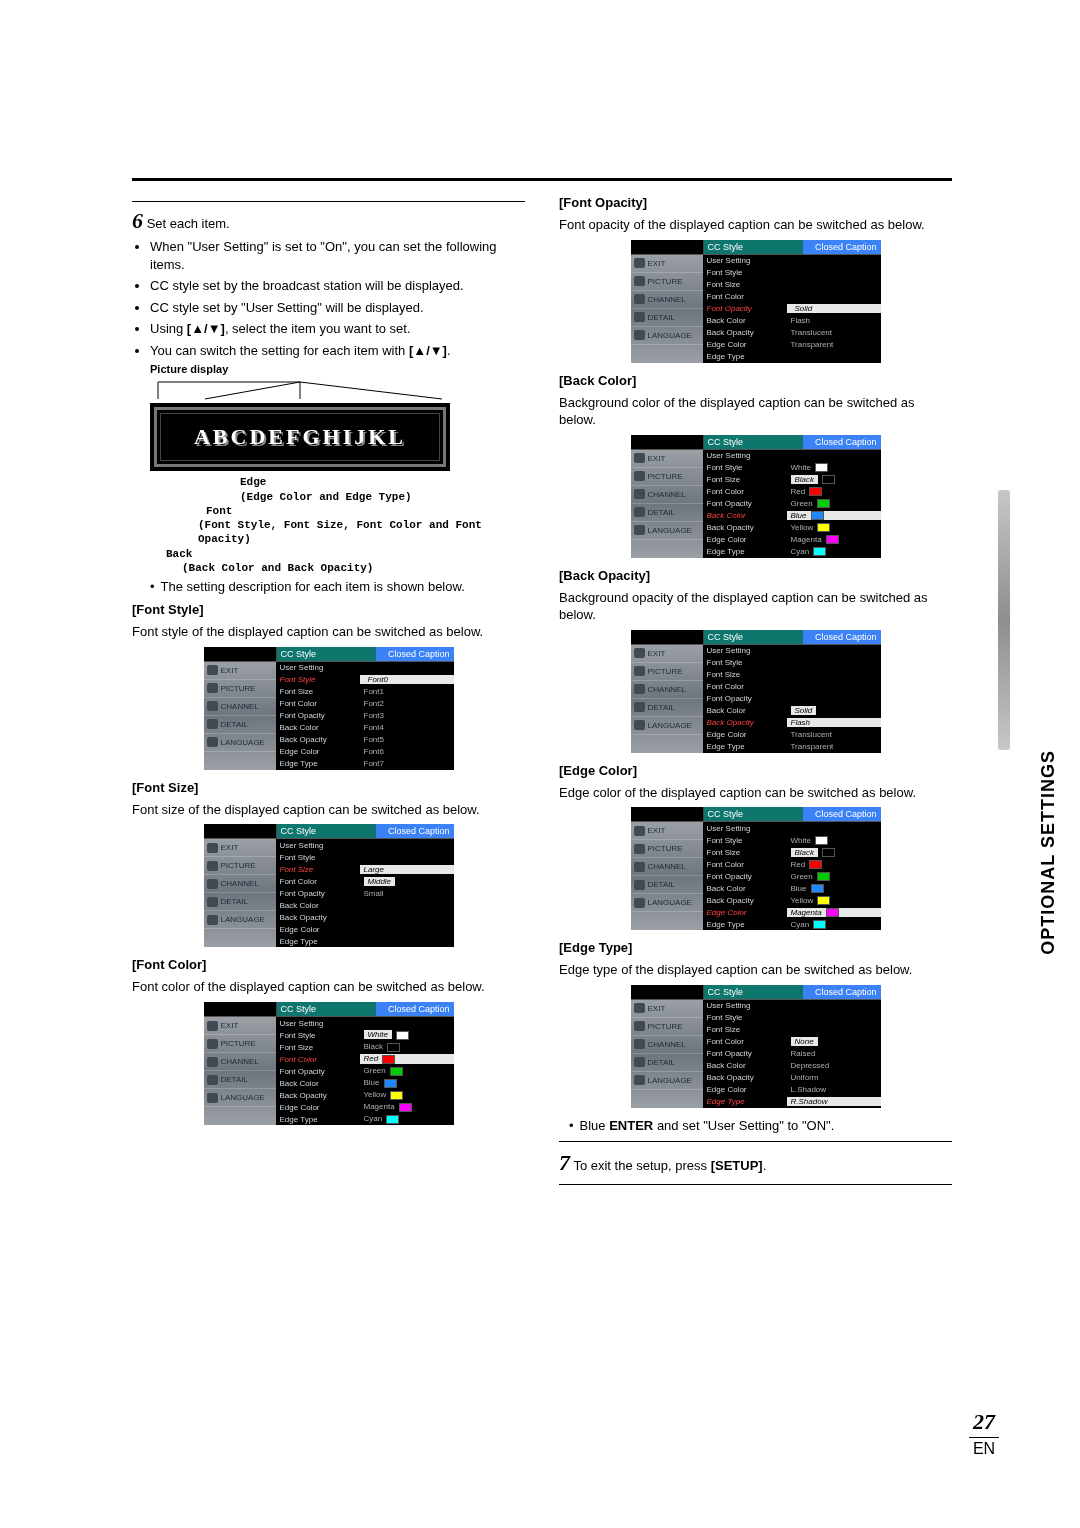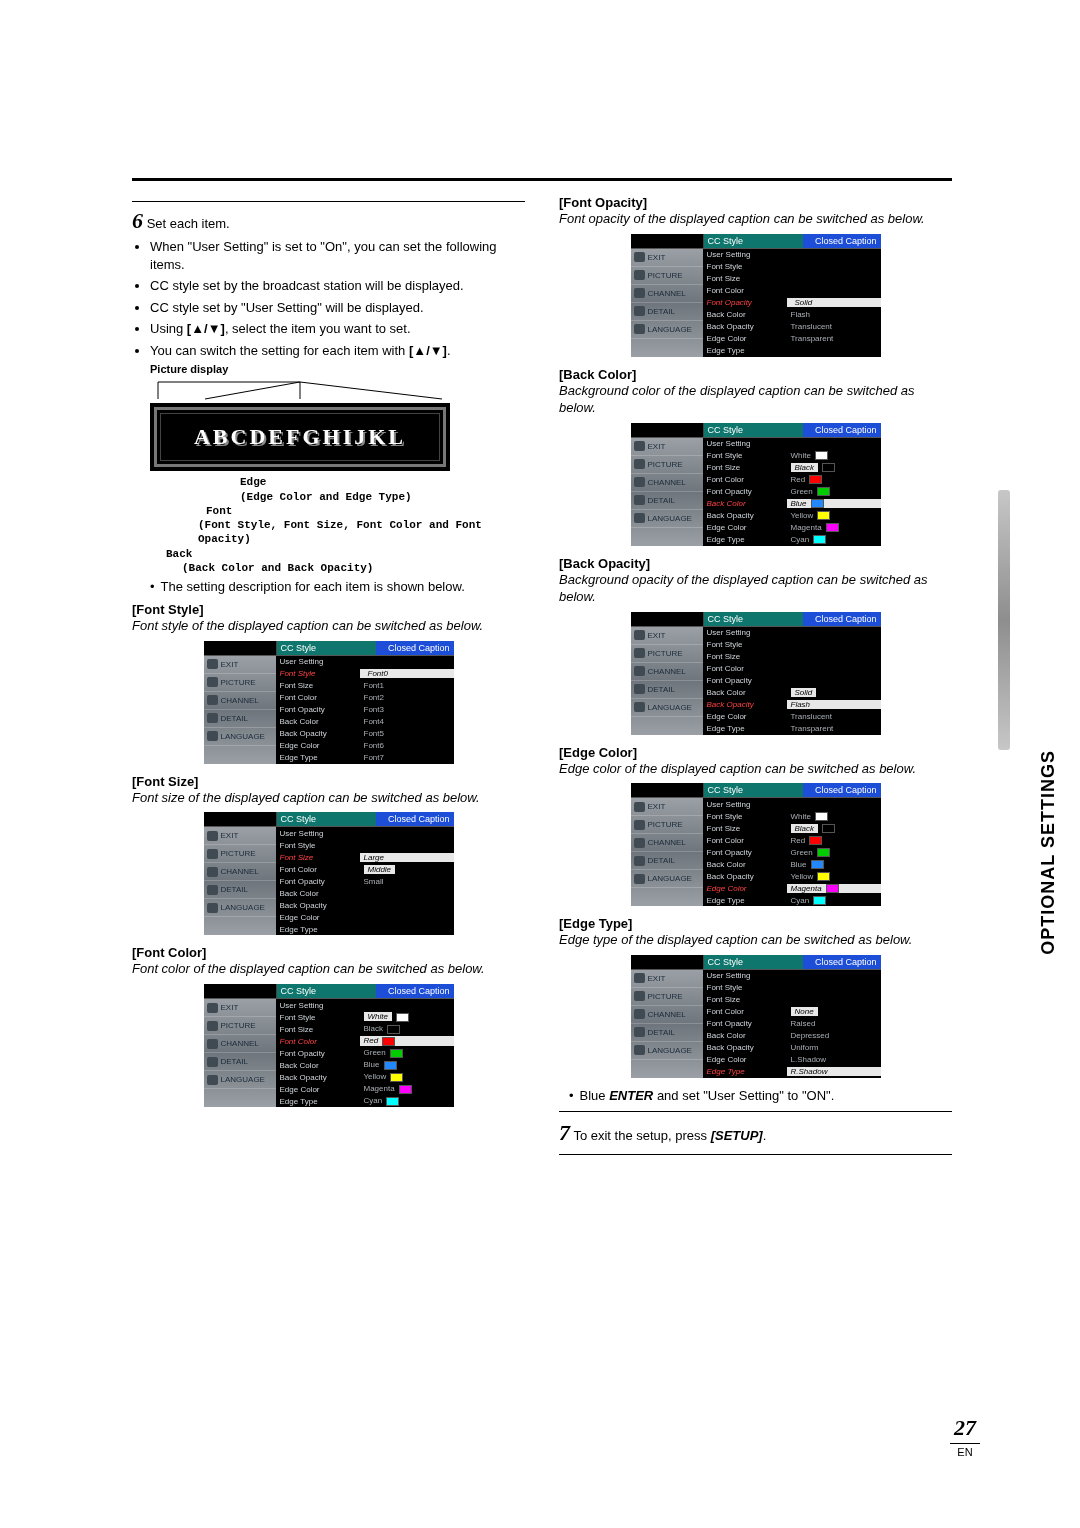--- a/index.html
+++ b/index.html
@@ -41,24 +41,24 @@
     font-family: "Times New Roman", serif;
     font-weight: bold;
     font-size: 22px;
     font-style: italic;
   }
   .step-line { margin-top: 6px; }
   .bullets { margin: 4px 0 4px 18px; padding: 0; }
   .bullets li { list-style: disc; margin: 4px 0; line-height: 1.35; }
   .subbullet { margin: 4px 0 4px 18px; display:flex; }
   .subbullet:before { content:"•"; margin-right:6px; }
-  .bold { font-weight: bold; font-style: italic; }
+  .bold { font-weight: bold; }
   .arrows { font-weight: bold; }
   .hdr-brkt { font-weight: bold; margin-top: 8px; }
-  .desc { margin: 0 0 6px 0; line-height: 1.35; font-style: italic; }
+  .desc { margin: 6px 0 6px 0; line-height: 1.35; }
   .small-bold { font-size: 11px; font-weight: bold; line-height: 1.3; }
   .pd-label { font-size: 11px; font-weight: bold; margin: 4px 0 2px 18px; }
 
   
   .pd-box {
     margin: 4px 0 4px 18px;
   }
   .pd-outer {
     width: 300px;
     height: 68px;
@@ -97,21 +97,21 @@
   }
   .tvtabs {
     display:flex;
     font-size:9px;
     color:#fff;
     background:#000;
     border-bottom:1px solid #555;
   }
   .tvtabs .spacer { width:72px; }
   .tvtabs .tab { flex:1; padding:2px 4px; border-left:1px solid #444; background:#0f766e; }
-  .tvtabs .tabR { width:70px; text-align:right; padding:2px 4px; background:#1d4ed8; }
+  .tvtabs .tabR { width:70px; text-align:right; padding:2px 4px; background:#3b82f6; }
   .tvbody { display:flex;justify-content:flex-end; }
   .tvside {
     width:72px;
     background: linear-gradient(to bottom,#9aa0a5,#6e757c,#9aa0a5);
   }
   .tvside-item {
     height: 17px;
     font-size: 8px;
     color:#1a2a3a;
     display:flex;
@@ -170,32 +170,32 @@
     top: 0;
     width: 12px;
     height: 260px;
     background: linear-gradient(to bottom,#c7c7c7,#8e8e8e,#c7c7c7);
     border-radius:3px;
   }
 
   
   .pagenum-wrap {
     position:absolute;
-    right: 100px;
+    right: 81px;
     bottom: 70px;
     text-align:center;
   }
   .pagenum {
     font-family:"Times New Roman",serif;
     font-weight:bold;
     font-size:22px;
     font-style: italic;
   }
   .pagenum-rule { width:30px; border-top:1px solid #000; margin:2px auto; }
-  .pagenum-sub { font-size:11px; }
+  .pagenum-sub { font-size:16px; }
 
   .enter-note { margin: 6px 0 0 10px; display:flex; }
   .enter-note:before { content:"•"; margin-right:6px; }
 </style>
 </head>
 <body>
 
 <div class="page">
   <div class="rule-top"></div>
 

